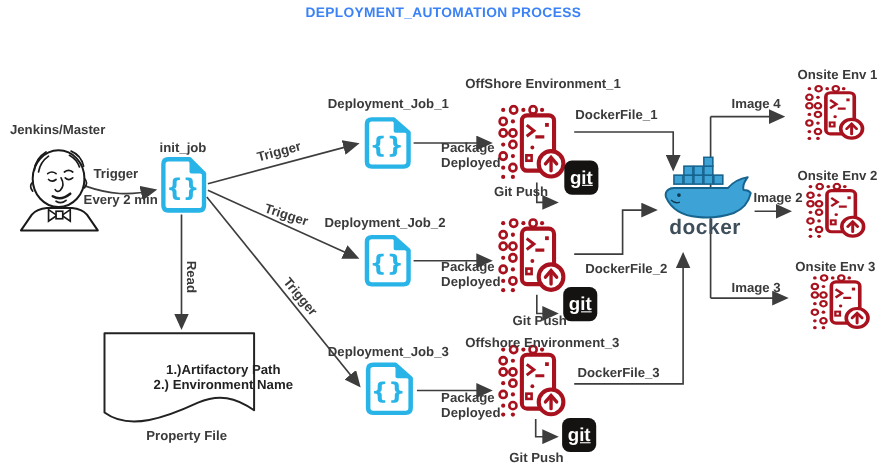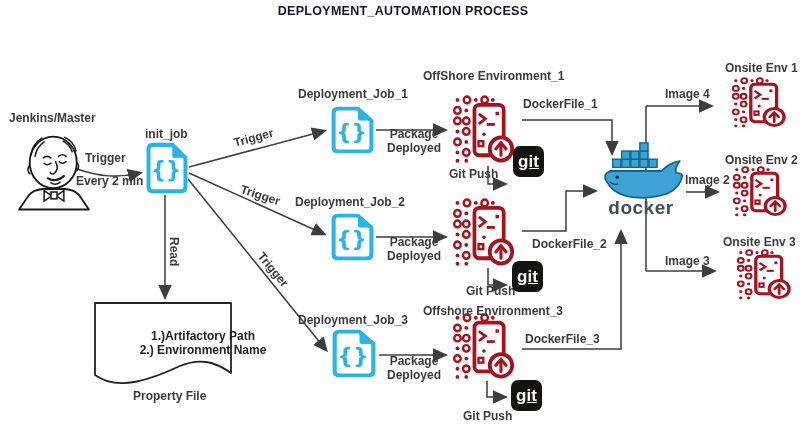--- a/index.html
+++ b/index.html
@@ -1,22 +1,22 @@
 <!DOCTYPE html>
 <html><head>
 <meta charset="utf-8">
 <style>
   html,body{margin:0;padding:0;background:#fff;}
   #stage{position:relative;width:806px;height:428px;background:#fff;overflow:hidden;
          font-family:"Liberation Sans",sans-serif;}
   #diagram-svg{position:absolute;left:0;top:0;}
   .lbl{position:absolute;font:bold 12px "Liberation Sans",sans-serif;color:#3a3a3a;white-space:nowrap;}
   .title{position:absolute;top:4px;left:0;width:100%;text-align:center;
-         font:bold 12.5px "Liberation Sans",sans-serif;color:#0f172a;letter-spacing:.3px;}
-  .pkg{white-space:pre-line;text-align:center;width:58px;line-height:1.15;}
+         font:bold 12.5px "Liberation Sans",sans-serif;color:#3b82f6;letter-spacing:.3px;}
+  .pkg{white-space:pre-line;text-align:left;width:58px;line-height:1.15;margin-left:16px;}
   .rot{transform-origin:0 50%;}
   .read{position:absolute;left:167px;top:237px;writing-mode:vertical-rl;
         font:bold 12px "Liberation Sans",sans-serif;color:#3a3a3a;}
   .git-badge{position:absolute;width:31px;height:31px;background:#151311;border-radius:7px;
         color:#fff;display:flex;align-items:center;justify-content:center;
         font:bold 17px "Liberation Sans",sans-serif;text-decoration:underline;}
   .dockerword{position:absolute;left:600px;top:197px;width:82px;text-align:center;
         font:bold 19px "Liberation Sans",sans-serif;color:#3e4f5b;letter-spacing:.5px;}
   .pf-line{position:absolute;left:94px;width:138px;text-align:center;
         font:bold 12px "Liberation Sans",sans-serif;color:#222;white-space:nowrap;margin-left:40px;}

